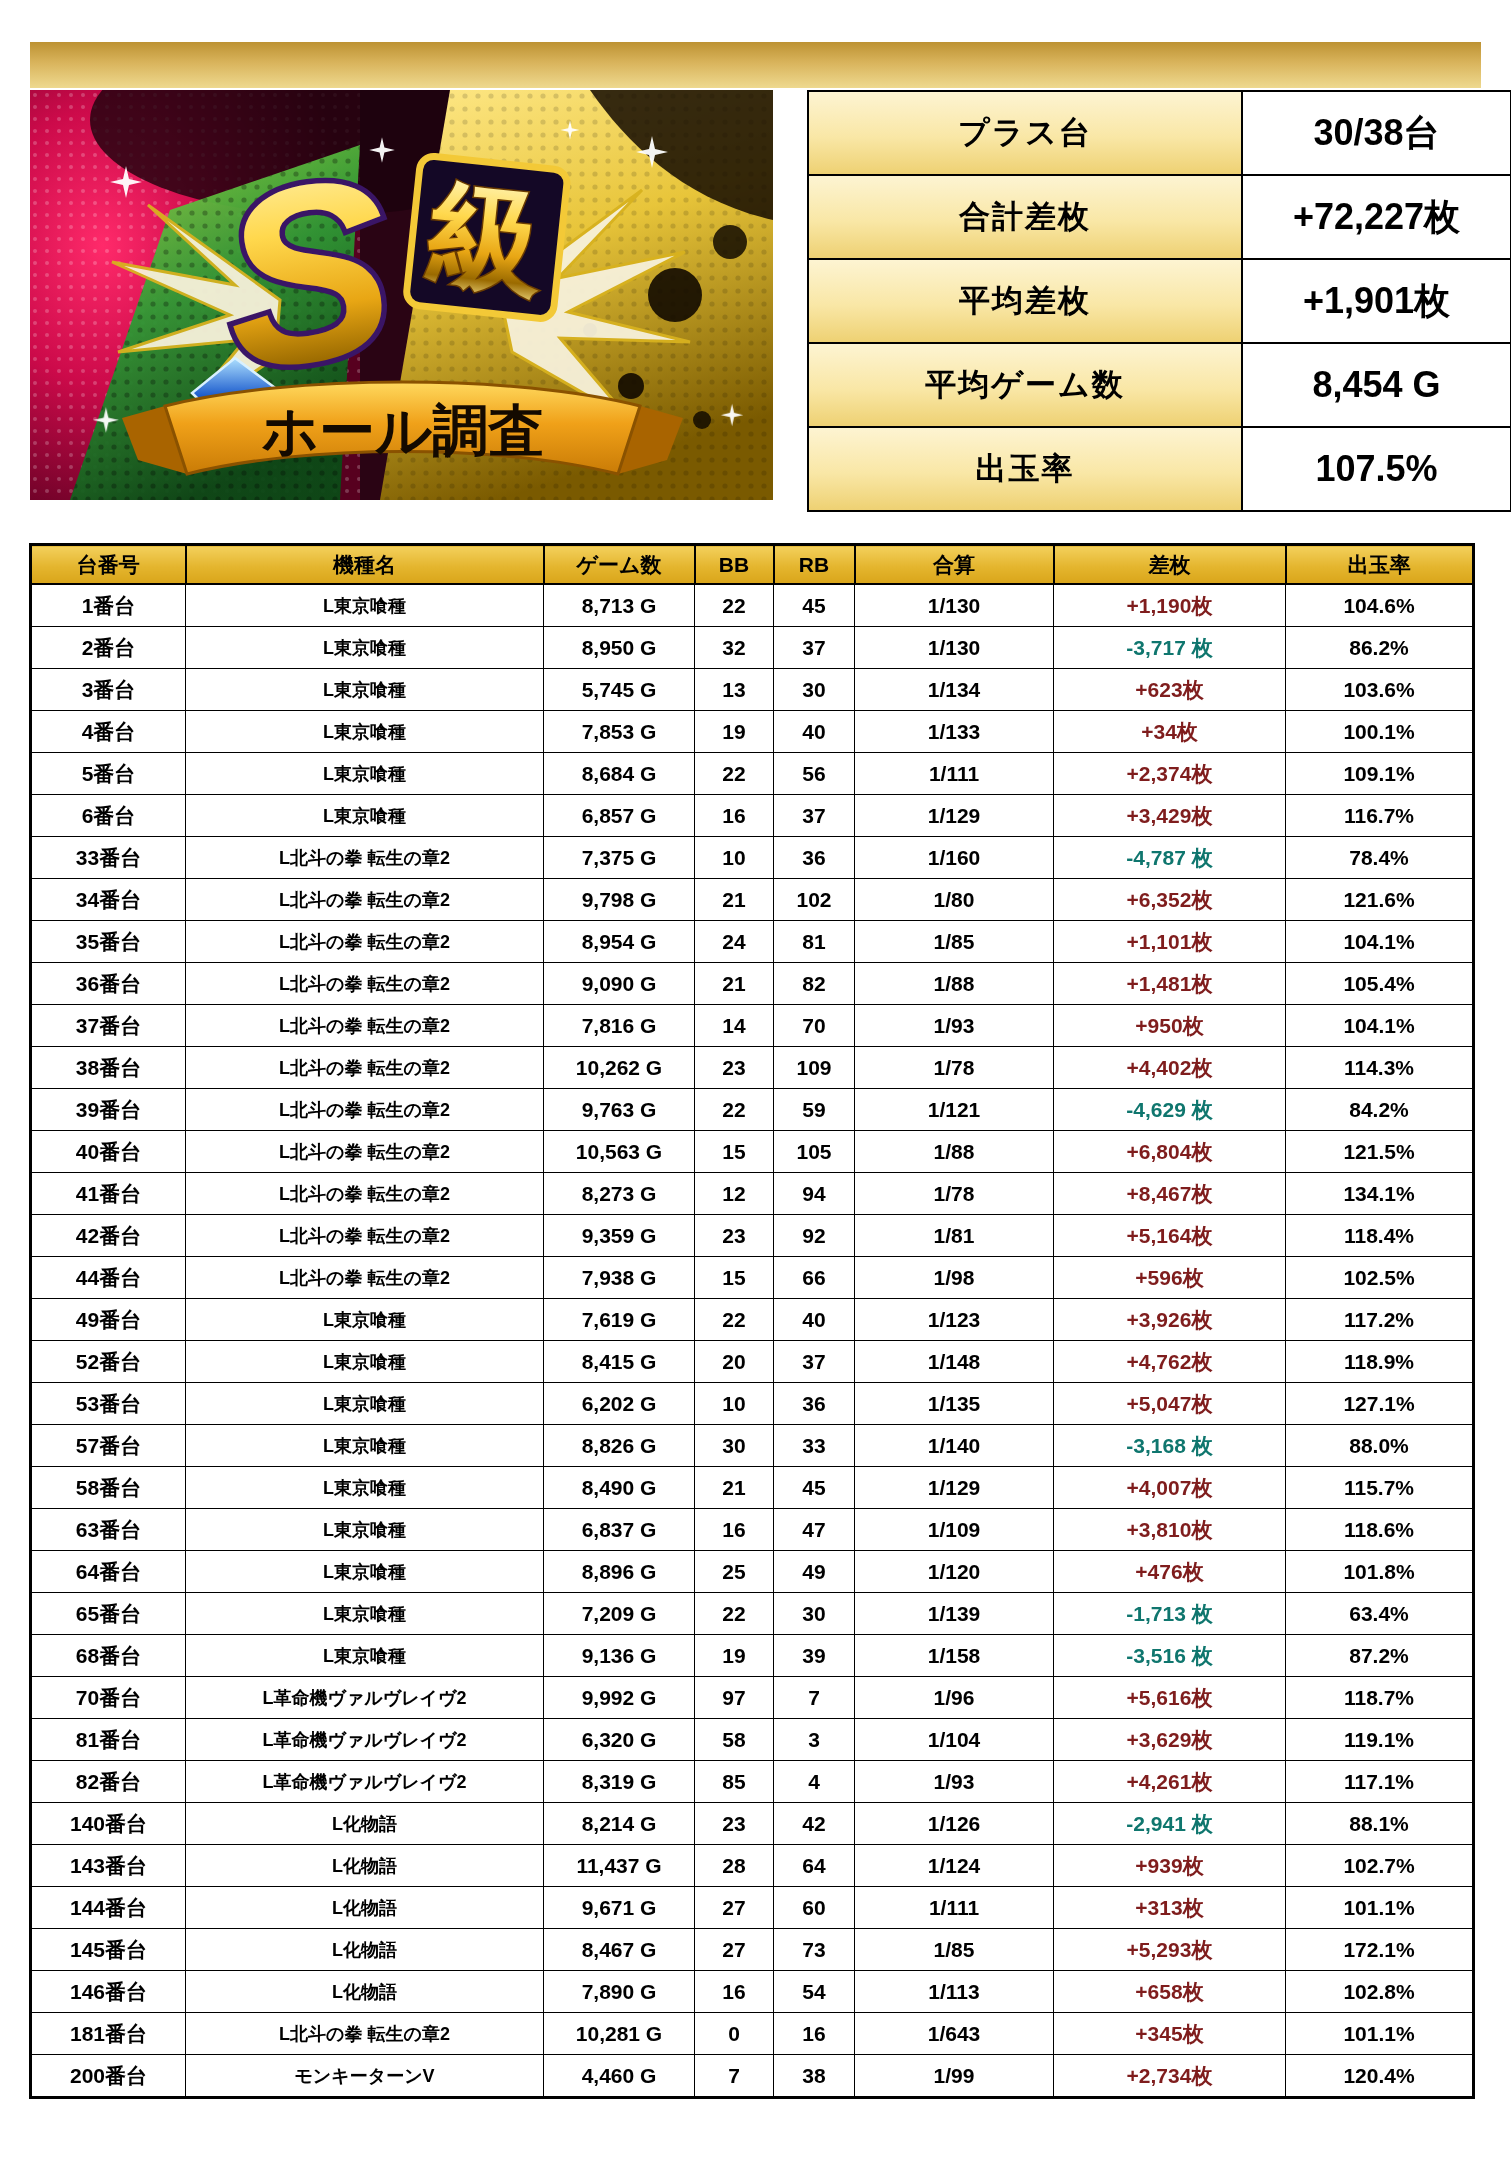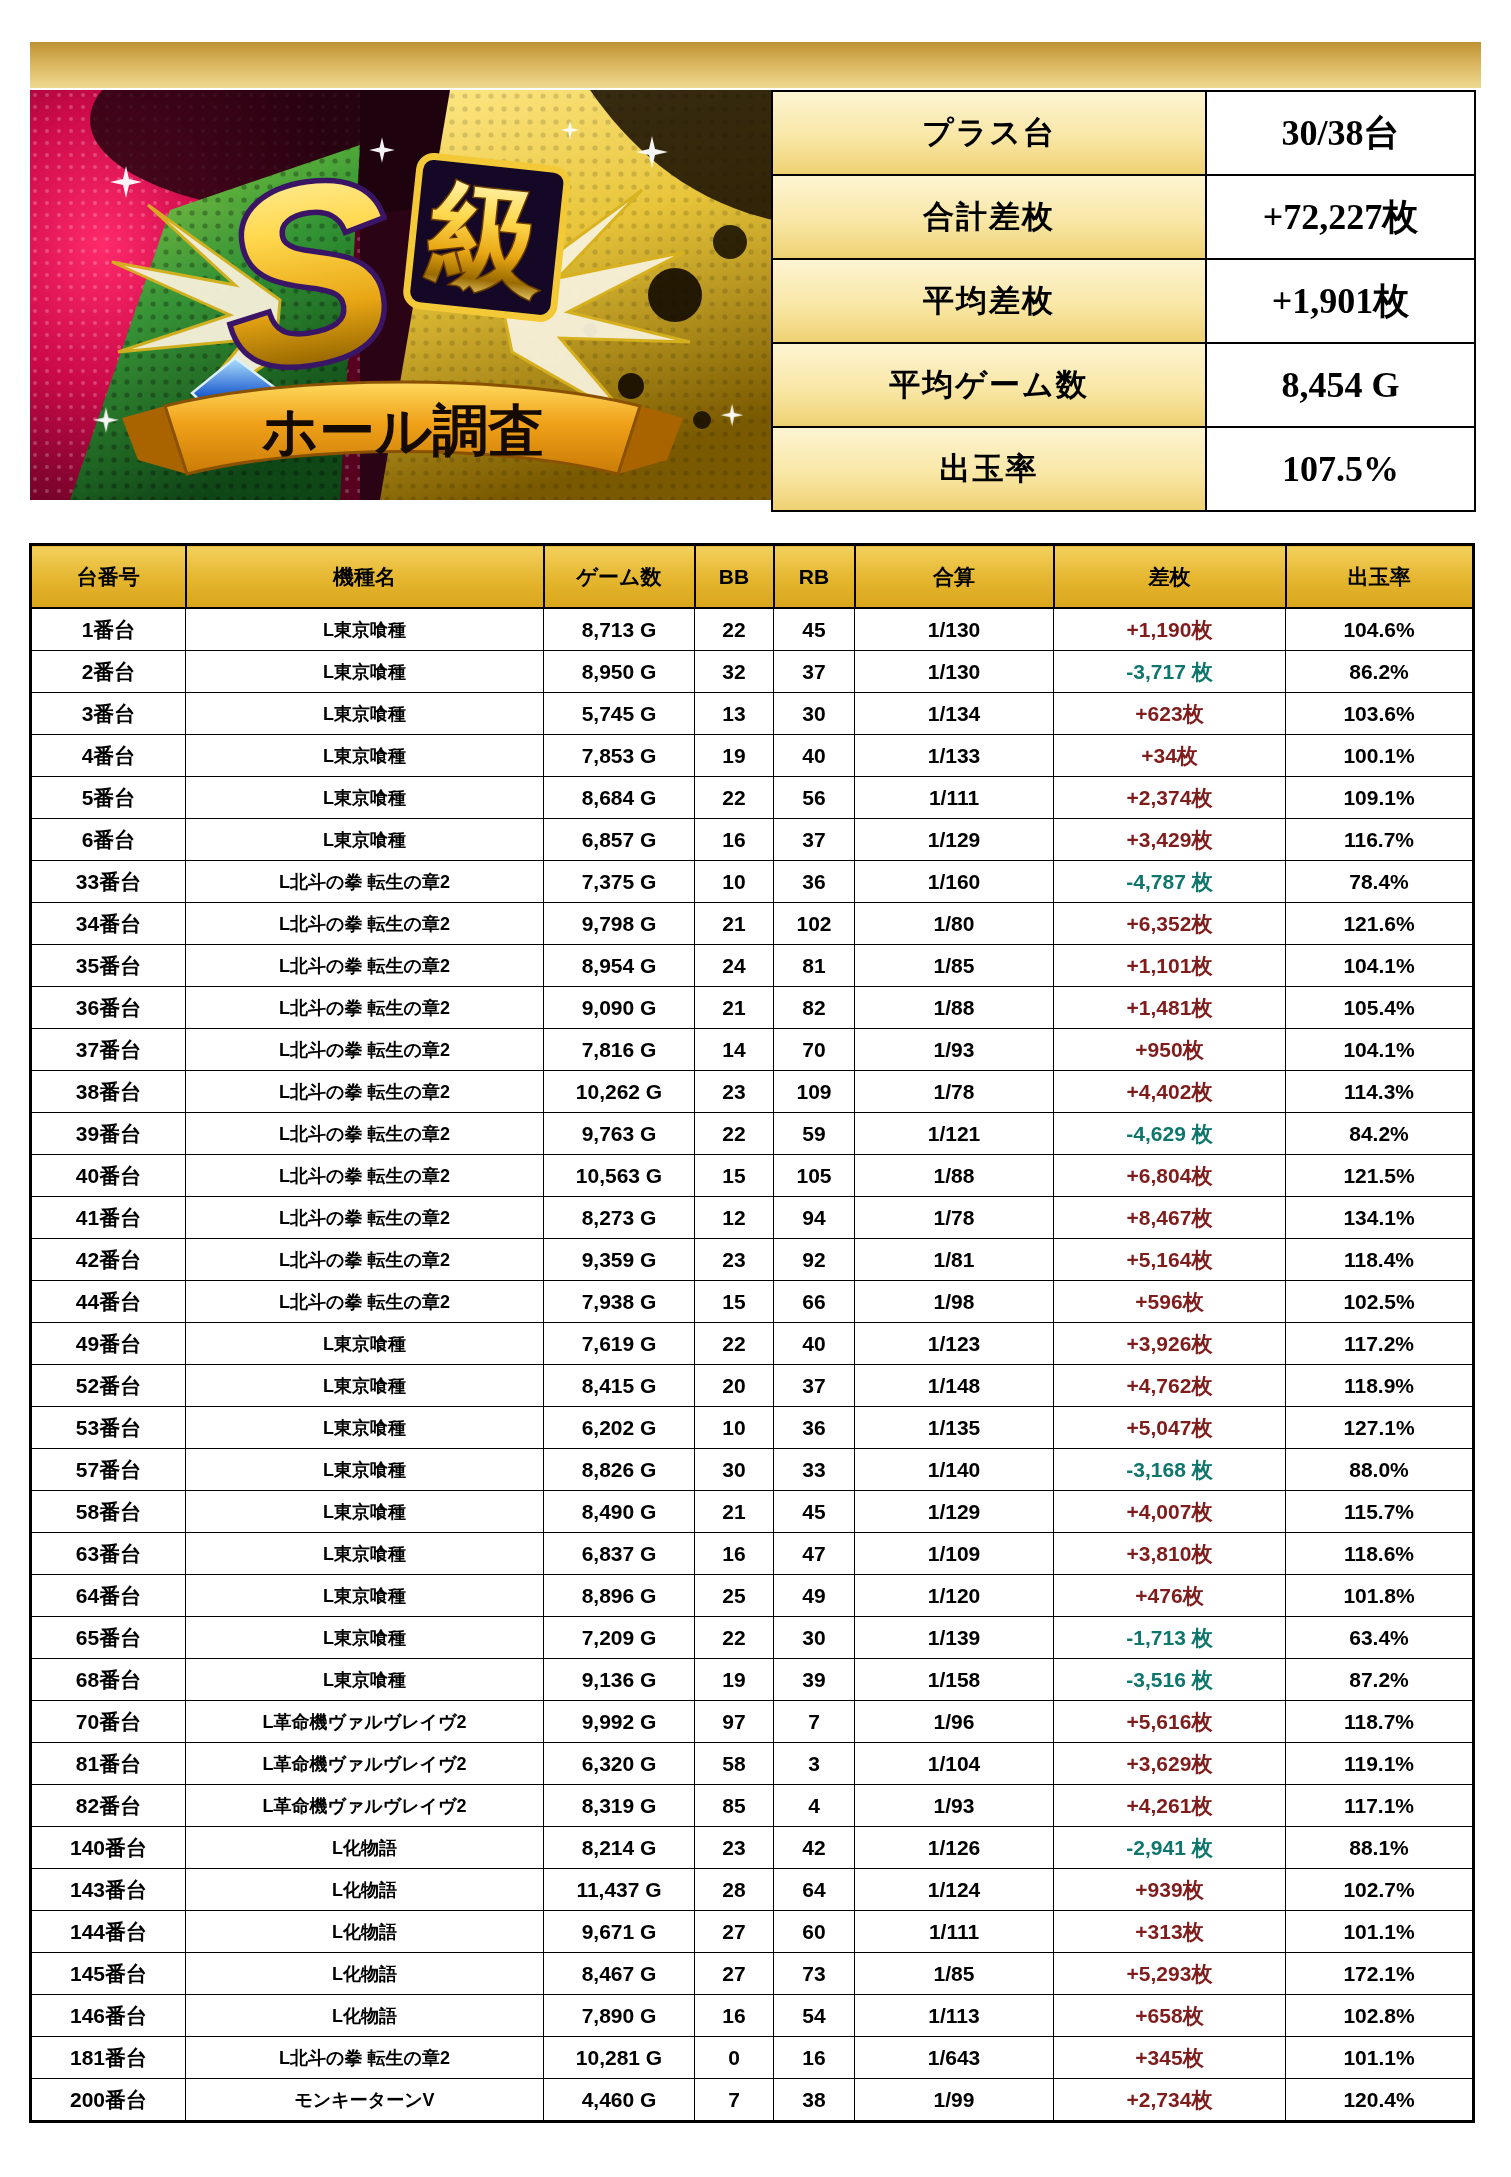--- a/index.html
+++ b/index.html
@@ -13,42 +13,42 @@
     position:absolute;left:30px;top:42px;width:1451px;height:46px;
     background:linear-gradient(180deg,#bd9233 0%,#d9b45c 45%,#eed98f 100%);
   }
   
   .hero{
     position:absolute;left:30px;top:90px;width:743px;height:410px;overflow:hidden;background:#2a0414;
   }
   .hero svg{display:block;}
   
   .summary{
-    position:absolute;left:771px;top:90px;width:699px;height:410px;
-    border-collapse:collapse;table-layout:fixed;font-family:Liberation Serif, serif;
+    position:absolute;left:807px;top:90px;width:699px;height:410px;
+    border-collapse:collapse;table-layout:fixed;
   }
   .summary th,.summary td{
     border:2px solid #000;height:82px;text-align:center;vertical-align:middle;
     font-weight:bold;color:#000;padding:0;overflow:hidden;
   }
   .summary th.s-label{
     width:432px;
     background:linear-gradient(180deg,#fdf4d2 0%,#f9e7a6 55%,#eed173 100%);
     font-size:31px;letter-spacing:2px;
   }
   .summary td.s-value{width:267px;background:#ffffff;font-size:36px;}
   
   .main{
     position:absolute;left:29px;top:543px;width:1443px;
     border-collapse:collapse;table-layout:fixed;border:3px solid #000;
   }
   .main th{
     height:37px;border:2px solid #000;
     background:linear-gradient(180deg,#f3d05c 0%,#e4b52e 55%,#d9a51a 100%);
-    font-size:21px;font-weight:bold;color:#000;text-align:center;vertical-align:middle;padding:12px;
+    font-size:21px;font-weight:bold;color:#000;text-align:center;vertical-align:middle;padding:0;
   }
   .main td{
     height:41px;border:1.5px solid #000;background:#fff;
     font-size:21px;font-weight:bold;color:#000;text-align:center;vertical-align:middle;
     padding:0;overflow:hidden;white-space:nowrap;
   }
   .main td.c-name{font-size:18px;}
   .main td.c-diff.pos{color:#7f1d1d;}
   .main td.c-diff.neg{color:#0f766e;}
 </style>

